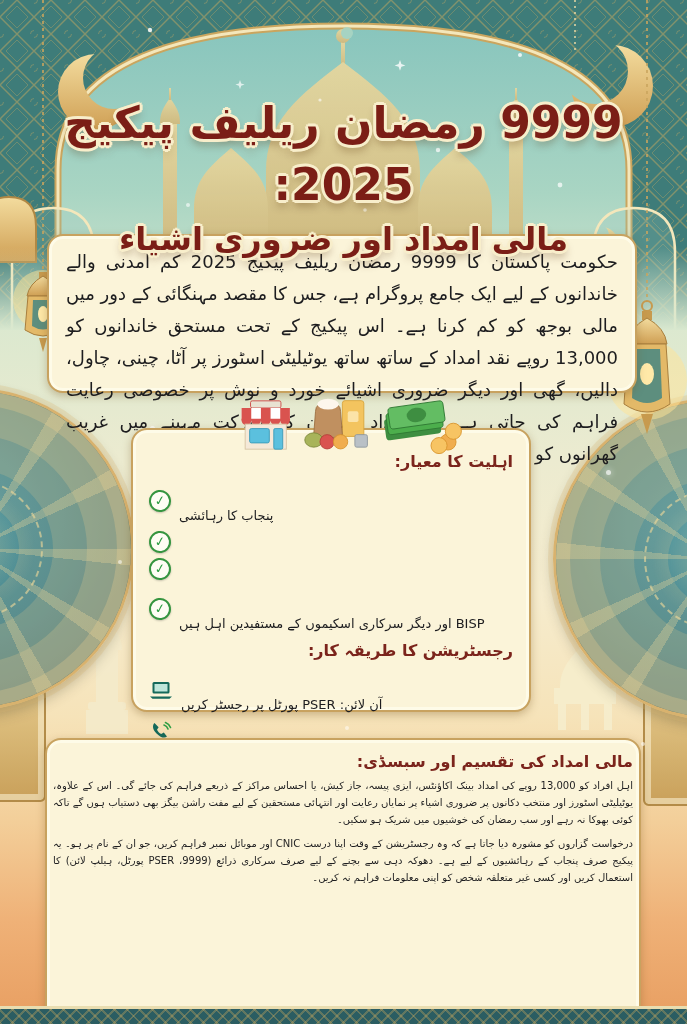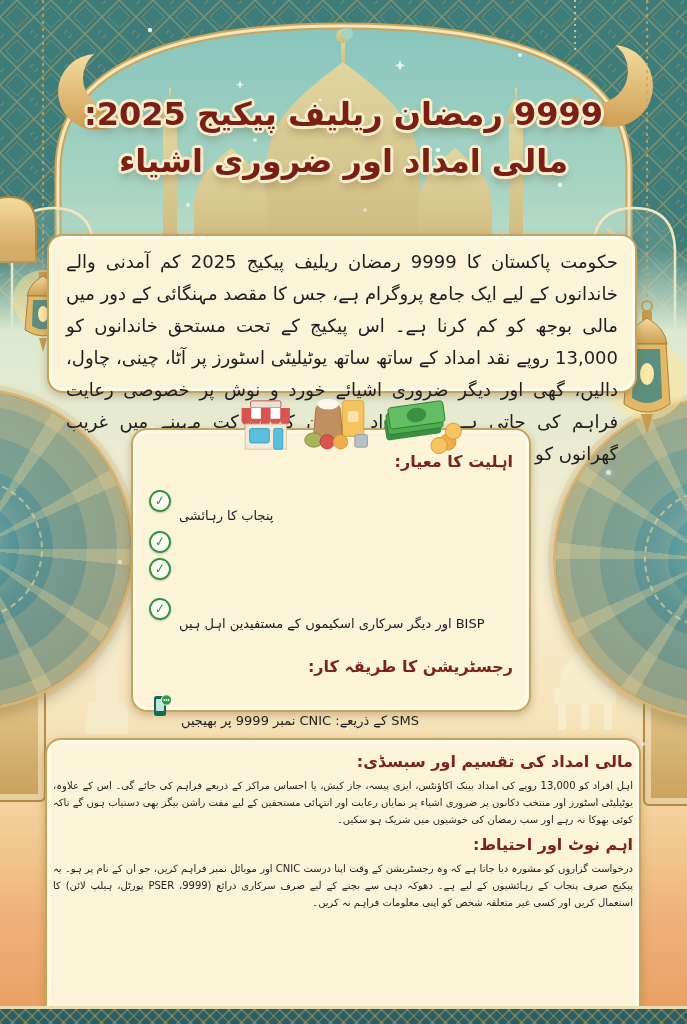--- a/index.html
+++ b/index.html
@@ -11,21 +11,21 @@
       #f6ecce 58%, #f6e3b9 70%, #f3cf9a 80%, #efb177 90%, #e89e61 100%);
   }
   .hdr-svg{position:absolute;top:0;left:0;}
   
   .title{
     position:absolute; top:92px; left:40px; right:40px; text-align:center; z-index:6;
     color:#7b1e16; font-weight:bold;
     text-shadow:2px 2px 0 #f8eecb,-2px -2px 0 #f8eecb,2px -2px 0 #f8eecb,-2px 2px 0 #f8eecb,
                 0 3px 0 #f8eecb,0 -3px 0 #f8eecb,3px 0 0 #f8eecb,-3px 0 0 #f8eecb,0 6px 8px rgba(80,40,0,.35);
   }
-  .title-l1{font-size:32px; line-height:1.4; letter-spacing:-1px;}
+  .title-l1{font-size:44px; line-height:1.4; letter-spacing:-1px;}
   .title-l2{font-size:32px; line-height:1.5;}
   
   .card{
     position:absolute; background:#fbf4d9; border:2px solid #c8a25f; border-radius:16px;
     box-shadow:0 3px 8px rgba(120,85,35,.35), inset 0 0 0 3px rgba(255,252,235,.8);
     color:#1d1d1f; z-index:5; box-sizing:border-box;
   }
   .card-intro{left:47px; top:234px; width:590px; height:159px; padding:10px 17px;}
   .card-intro p{margin:0; font-size:18px; line-height:1.78; text-align:justify;}
   .card-mid{right:156px; top:428px; width:400px; height:284px; padding:20px 16px 6px;}
@@ -279,50 +279,38 @@
       <span class="check-icon">✓</span>
     </div>
     <div class="row">
       <span class="check-icon">✓</span>
     </div>
     <div class="row">
       <span class="check-icon">✓</span>
       <span class="row-text">BISP اور دیگر سرکاری اسکیموں کے مستفیدین اہل ہیں</span>
     </div>
 
-    <div class="sec-head" style="margin-top:24px;">رجسٹریشن کا طریقہ کار:</div>
-
-    <div class="row">
-      <svg class="reg-icon" viewBox="0 0 24 24">
-        <rect x="5" y="2" width="12" height="20" rx="2.5" fill="#15695a"></rect>
-        <rect x="7" y="5" width="8" height="12" rx="1" fill="#bfe6da"></rect>
-        <circle cx="17.5" cy="6" r="5.2" fill="#2f9e44" stroke="#fbf4d9"></circle>
-        <circle cx="15.4" cy="6" r=".9" fill="#fff"></circle>
-          <circle cx="17.5" cy="6" r=".9" fill="#fff"></circle>
-          <circle cx="19.6" cy="6" r=".9" fill="#fff"></circle>
-      </svg>
-      <span class="row-text">SMS کے ذریعے: CNIC نمبر 9999 پر بھیجیں</span>
-    </div>
+    <div class="sec-head" style="margin-top:8px;">رجسٹریشن کا طریقہ کار:</div>
+
     <div class="row">
       <svg class="reg-icon" viewBox="0 0 24 24">
         <rect x="3.5" y="4" width="17" height="11.5" rx="1.5" fill="#15695a"></rect>
         <rect x="5.5" y="6" width="13" height="7.5" fill="#bfe6da"></rect>
         <path d="M1,18.5 H23 L20.5,20.8 H3.5 Z" fill="#15695a"></path>
       </svg>
       <span class="row-text">آن لائن: PSER پورٹل پر رجسٹر کریں</span>
     </div>
     <div class="row">
       <svg class="reg-icon" viewBox="0 0 24 24">
         <path d="M5.5,3 C3.5,5 3,9 7.5,13.5 C12,18 16,18.5 18,16.5 L14.8,12.6 L12.2,14 C10.2,13 9,11.8 8,9.8 L9.6,7.2 Z" fill="#15695a"></path>
         <path d="M15,5 a6,6 0 0 1 4,4 M16.5,2.5 a9,9 0 0 1 5,5" stroke="#2f9e44" stroke-width="1.6" fill="none" stroke-linecap="round"></path>
       </svg>
     </div>
   </div>
 
   <div class="card card-low">
     <div class="sec-head">مالی امداد کی تقسیم اور سبسڈی:</div>
     <p class="body-par">اہل افراد کو 13,000 روپے کی امداد بینک اکاؤنٹس، ایزی پیسہ، جاز کیش، یا احساس مراکز کے ذریعے فراہم کی جائے گی۔ اس کے علاوہ، یوٹیلیٹی اسٹورز اور منتخب دکانوں پر ضروری اشیاء پر نمایاں رعایت اور انتہائی مستحقین کے لیے مفت راشن بیگز بھی دستیاب ہوں گے تاکہ کوئی بھوکا نہ رہے اور سب رمضان کی خوشیوں میں شریک ہو سکیں۔</p>
-    <div class="sec-head">اہم نوٹ اور احتیاط:</div>
     <p class="body-par">درخواست گزاروں کو مشورہ دیا جاتا ہے کہ وہ رجسٹریشن کے وقت اپنا درست CNIC اور موبائل نمبر فراہم کریں، جو ان کے نام پر ہو۔ یہ پیکیج صرف پنجاب کے رہائشیوں کے لیے ہے۔ دھوکہ دہی سے بچنے کے لیے صرف سرکاری ذرائع (9999، PSER پورٹل، ہیلپ لائن) کا استعمال کریں اور کسی غیر متعلقہ شخص کو اپنی معلومات فراہم نہ کریں۔</p>
   </div>
 
   <div class="bottom-strip"></div>
 </div>
 
 </body></html>

